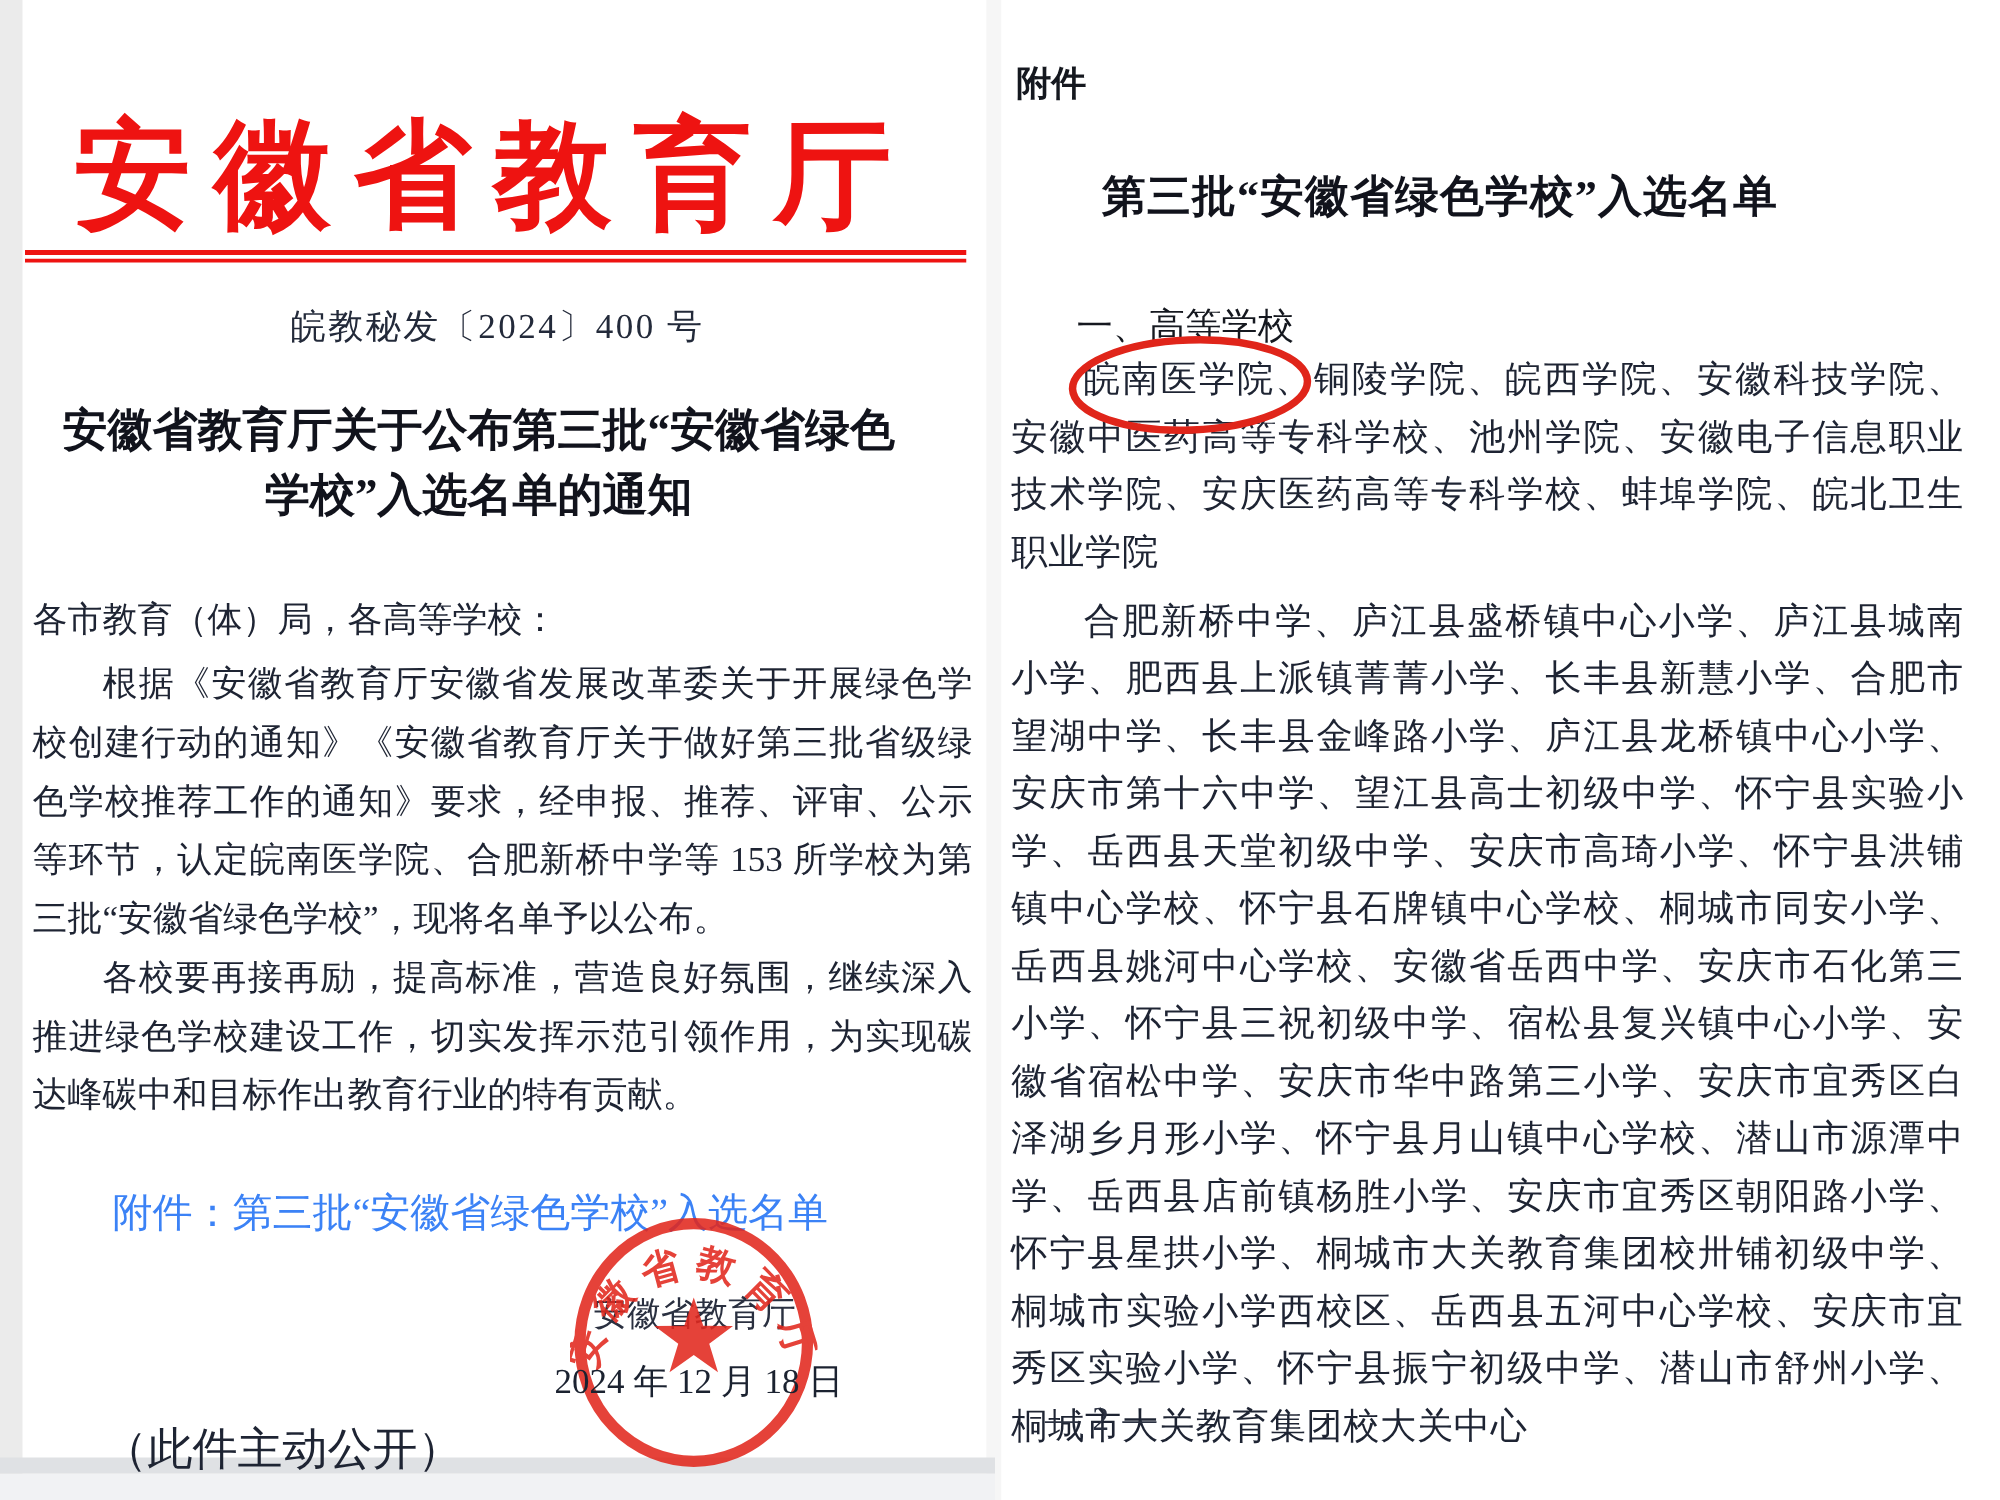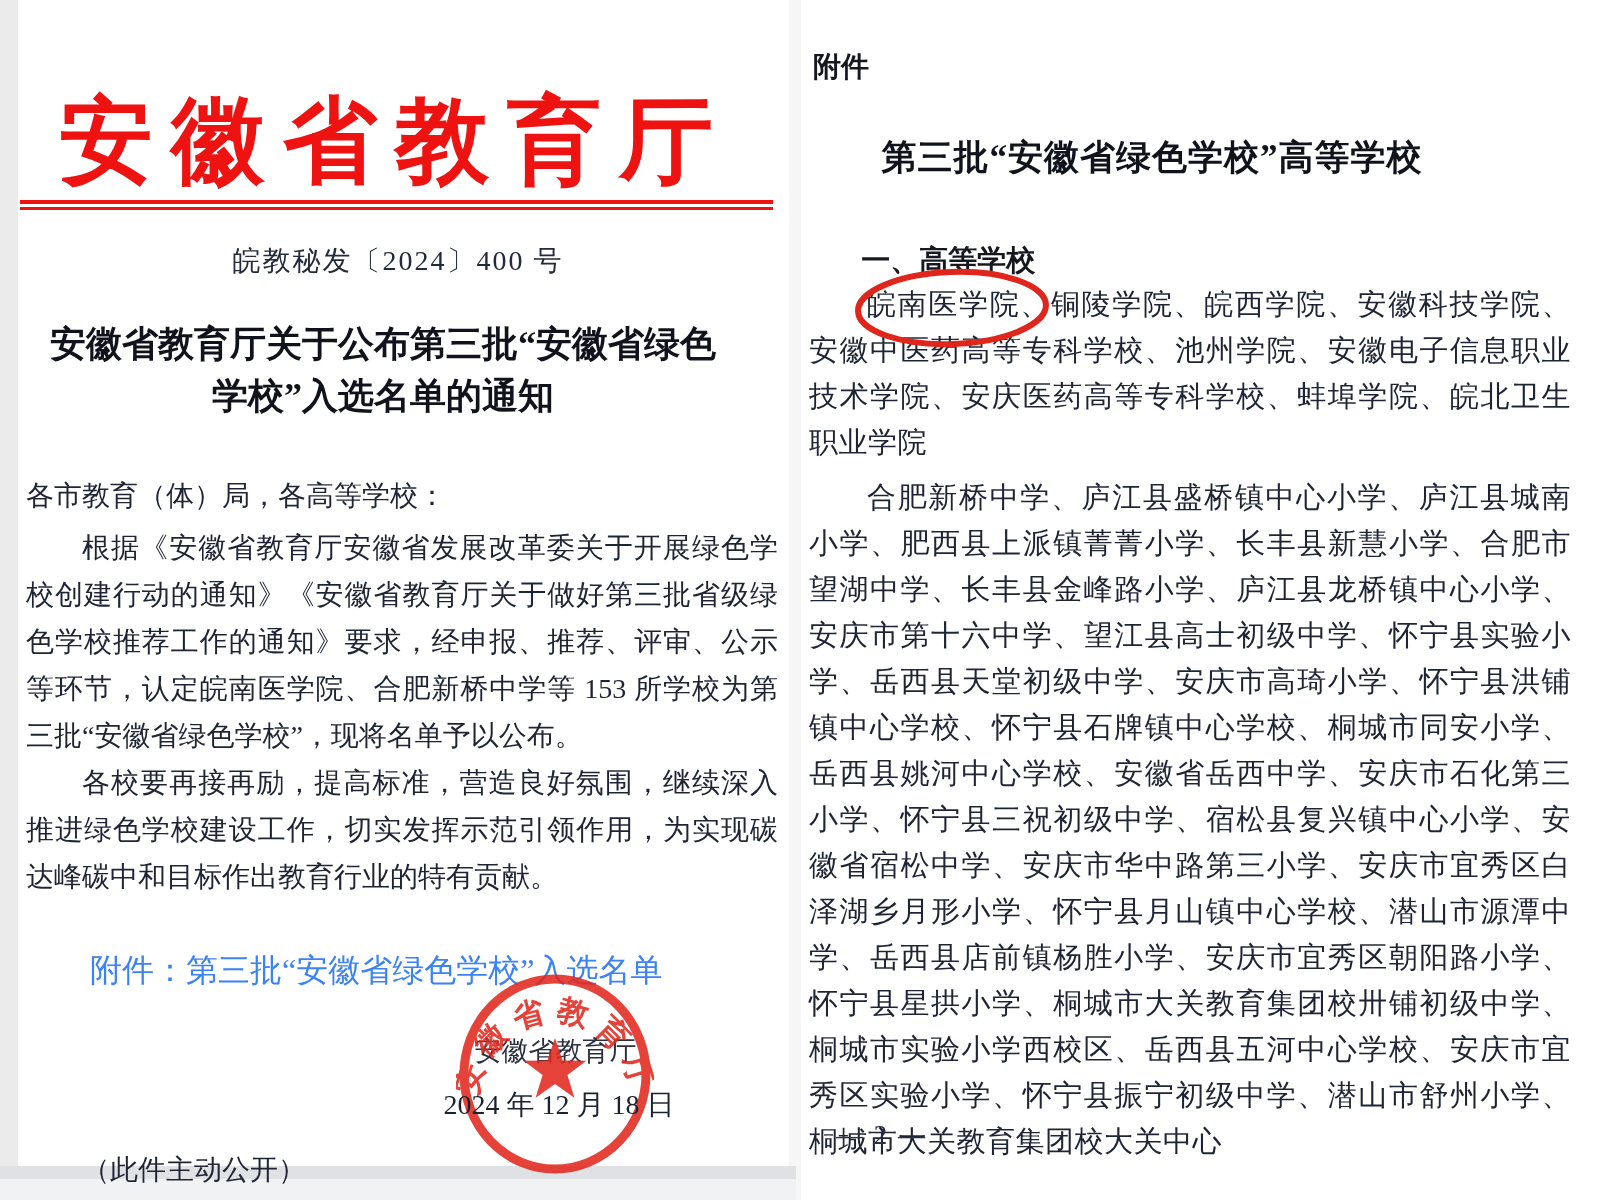--- a/index.html
+++ b/index.html
@@ -29,30 +29,30 @@
     font-size:36px;font-weight:bold;color:#11131c;line-height:52px;}
   .salutation{left:26px;top:477px;width:752px;font-size:28px;color:#1e2433;}
   .body-block{left:26px;top:524px;width:752px;font-size:28px;line-height:47px;
     text-align:justify;color:#1e2433;}
   .body-block p{margin:0;text-indent:2em;}
   .attachment-note{left:26px;top:949px;width:752px;font-size:32px;text-indent:2em;color:#3b82f6;}
   .signer{left:468px;top:1033px;width:175px;text-align:center;font-size:27px;
     color:#2a3040;z-index:1;}
   .doc-date{left:438px;top:1086px;width:242px;text-align:center;font-size:28px;
     color:#1b2230;z-index:3;}
-  .disclosure{left:82px;top:1135px;width:400px;font-size:28px;color:#1e2433;margin-top:16px;}
+  .disclosure{left:82px;top:1135px;width:400px;font-size:36px;color:#1e2433;}
   .seal{left:456px;top:972px;width:198px;height:204px;z-index:2;opacity:0.88;}
 
   
   .rpage{left:796px;top:0;width:804px;height:1200px;}
   .attach-label{left:17px;top:48px;font-size:28px;font-weight:bold;
     font-family:Liberation Serif, serif;color:#15181f;}
   .rtitle{left:0;top:134px;width:712px;text-align:center;
     font-size:35px;font-weight:bold;color:#11131c;letter-spacing:1px;}
-  .sec-heading{left:13px;top:0;font-size:29px;font-weight:bold;text-indent:1.8em;
+  .sec-heading{left:13px;top:0;font-size:29px;font-weight:normal;text-indent:1.8em;
     font-family:"Liberation Sans","DejaVu Sans",sans-serif;color:#15181f;width:762px;}
   .sec1-h{top:241px;}
   .sec1-b{top:281px;}
   .sec2-h{top:428px;}
   .sec2-b{top:474px;}
   .sec-body{left:13px;width:762px;font-size:29px;line-height:46px;
     text-align:justify;text-indent:2em;color:#1e2433;letter-spacing:0.5px;}
   .page-num{left:40px;top:1120px;font-size:27px;color:#2a3040;letter-spacing:2px;}
   .ellipse-mark{left:56px;top:266px;width:200px;height:84px;z-index:4;}
 </style>
@@ -99,21 +99,21 @@
       <textPath href="#sealArc" startOffset="50%" text-anchor="middle">安徽省教育厅</textPath>
     </text>
     <polygon fill="#e2281e" points="99,66 106.6,88.5 130.4,88.8 111.4,103 118.4,125.7 99,112 79.6,125.7 86.6,103 67.6,88.8 91.4,88.5"></polygon>
   </svg>
 </div>
 
 <div class="abs rpage">
 
   <div class="abs attach-label">附件</div>
 
-  <div class="abs rtitle">第三批“安徽省绿色学校”高等学校</div>
+  <div class="abs rtitle">第三批“安徽省绿色学校”入选名单</div>
 
   <div class="abs sec-heading sec1-h">一、高等学校</div>
 
   <div class="abs sec-body sec1-b">皖南医学院、铜陵学院、皖西学院、安徽科技学院、安徽中医药高等专科学校、池州学院、安徽电子信息职业技术学院、安庆医药高等专科学校、蚌埠学院、皖北卫生职业学院</div>
 
 
   <div class="abs sec-body sec2-b">合肥新桥中学、庐江县盛桥镇中心小学、庐江县城南小学、肥西县上派镇菁菁小学、长丰县新慧小学、合肥市望湖中学、长丰县金峰路小学、庐江县龙桥镇中心小学、安庆市第十六中学、望江县高士初级中学、怀宁县实验小学、岳西县天堂初级中学、安庆市高琦小学、怀宁县洪铺镇中心学校、怀宁县石牌镇中心学校、桐城市同安小学、岳西县姚河中心学校、安徽省岳西中学、安庆市石化第三小学、怀宁县三祝初级中学、宿松县复兴镇中心小学、安徽省宿松中学、安庆市华中路第三小学、安庆市宜秀区白泽湖乡月形小学、怀宁县月山镇中心学校、潜山市源潭中学、岳西县店前镇杨胜小学、安庆市宜秀区朝阳路小学、怀宁县星拱小学、桐城市大关教育集团校卅铺初级中学、桐城市实验小学西校区、岳西县五河中心学校、安庆市宜秀区实验小学、怀宁县振宁初级中学、潜山市舒州小学、桐城市大关教育集团校大关中心</div>
 
   <svg class="abs ellipse-mark" viewBox="0 0 200 84">
     <ellipse cx="100" cy="42" rx="94" ry="36" fill="none" stroke="#e0251a" stroke-width="6" transform="rotate(-2 100 42)"></ellipse>

